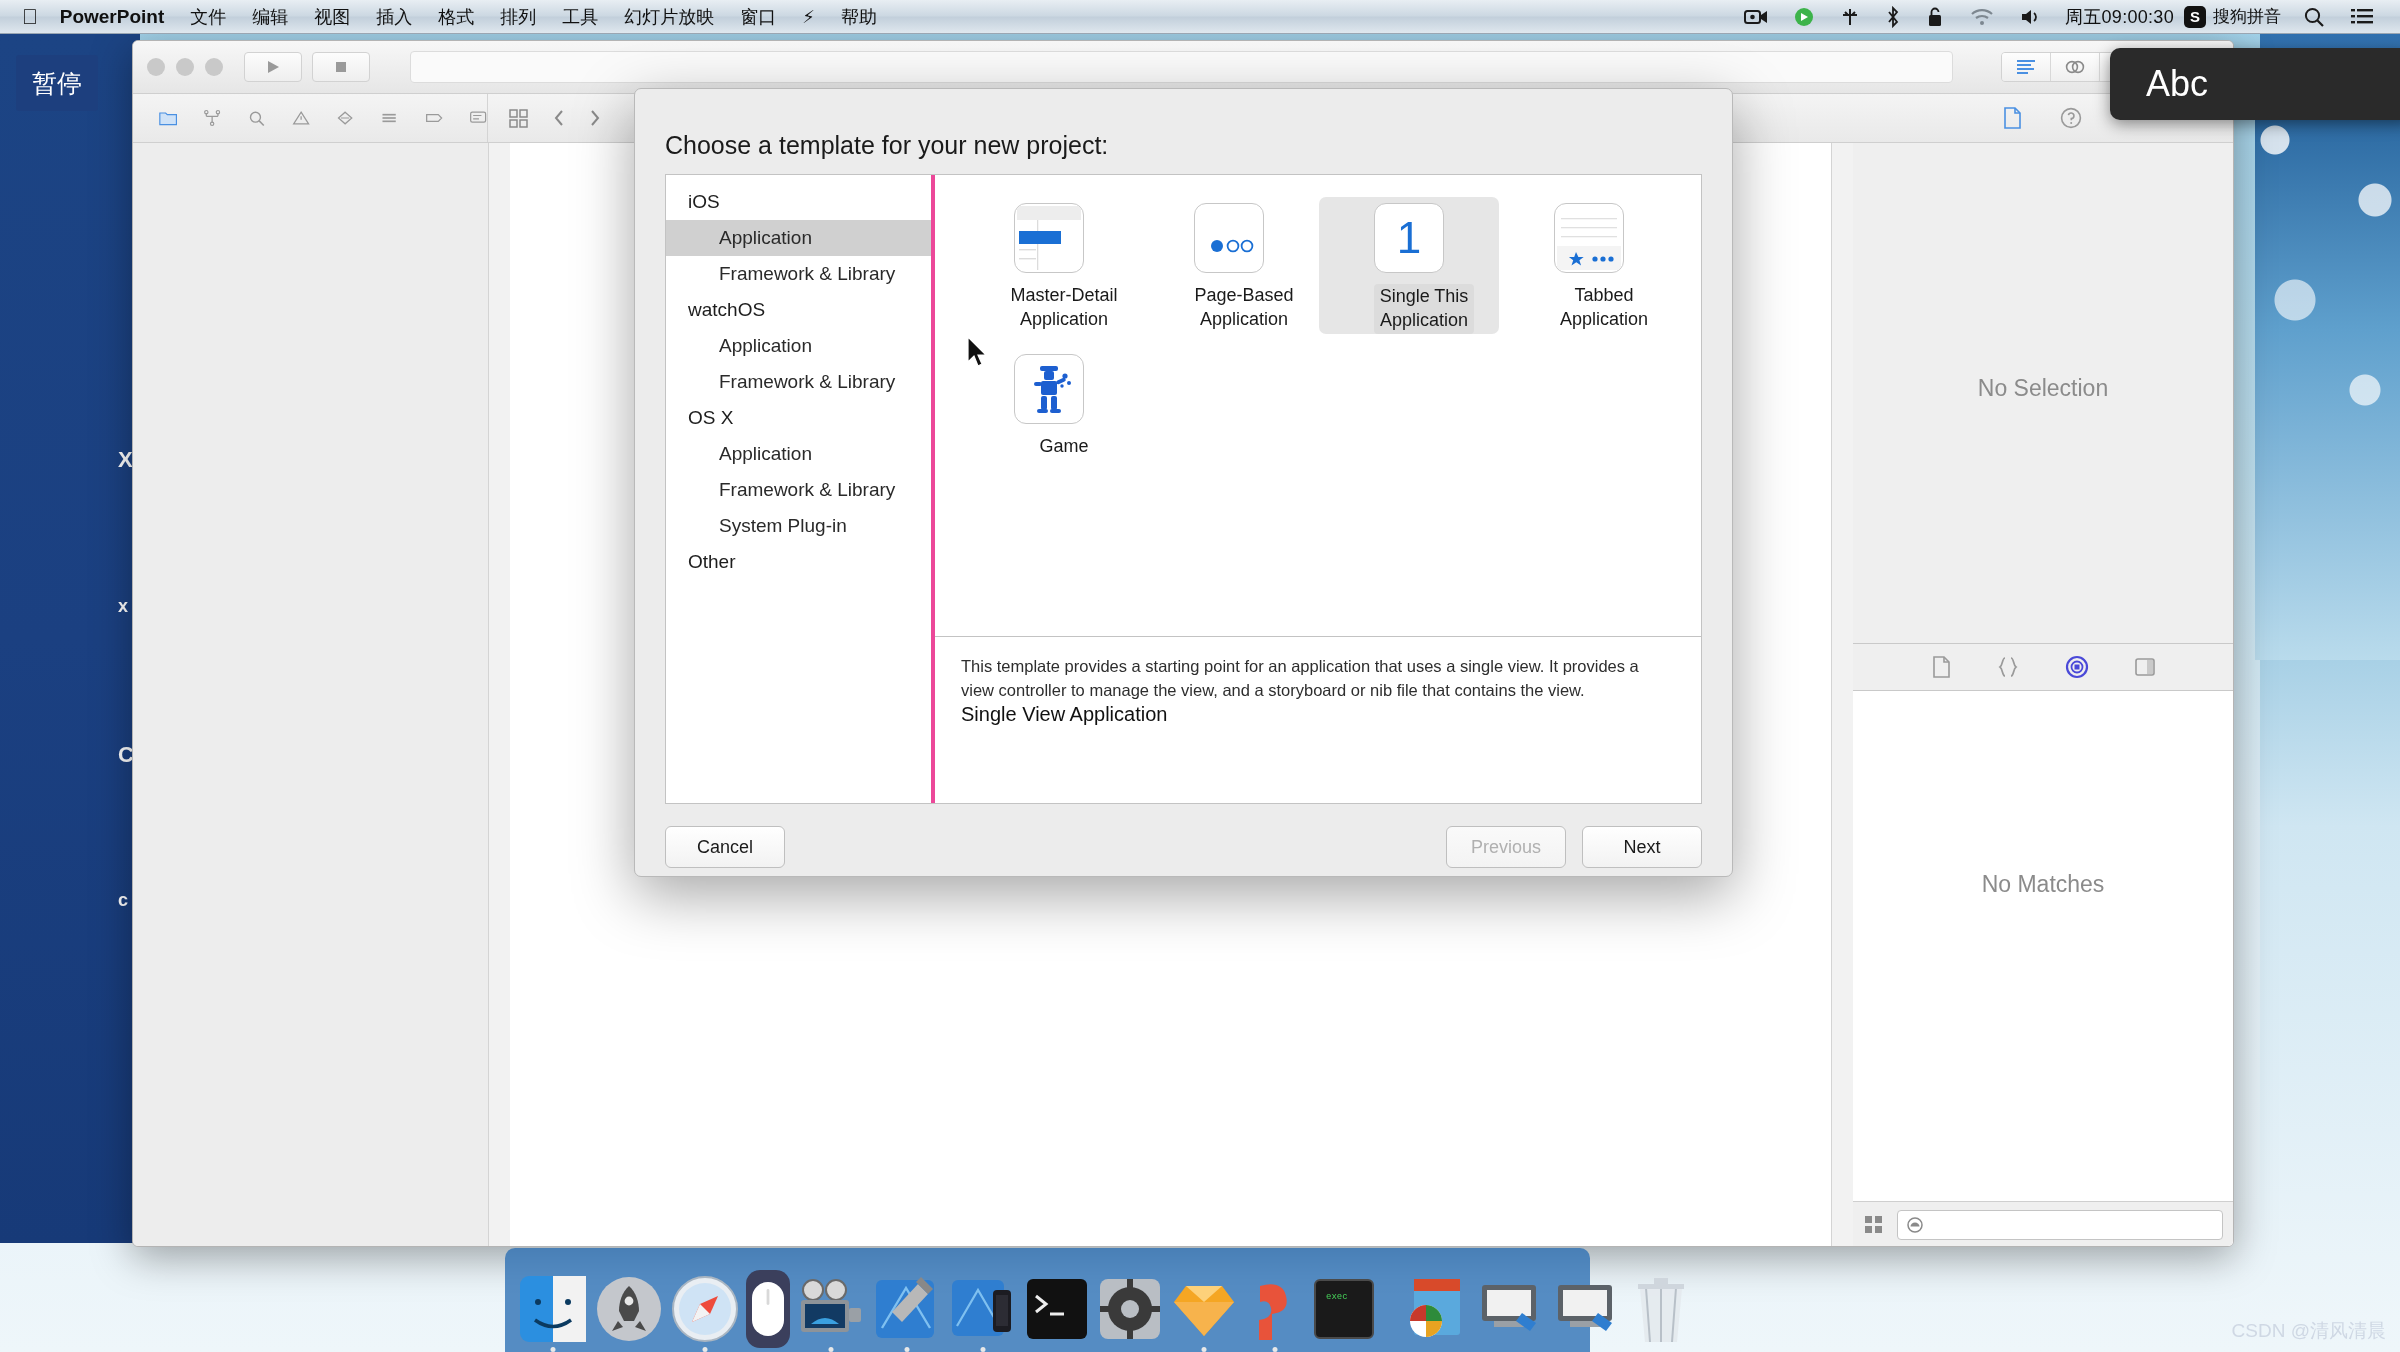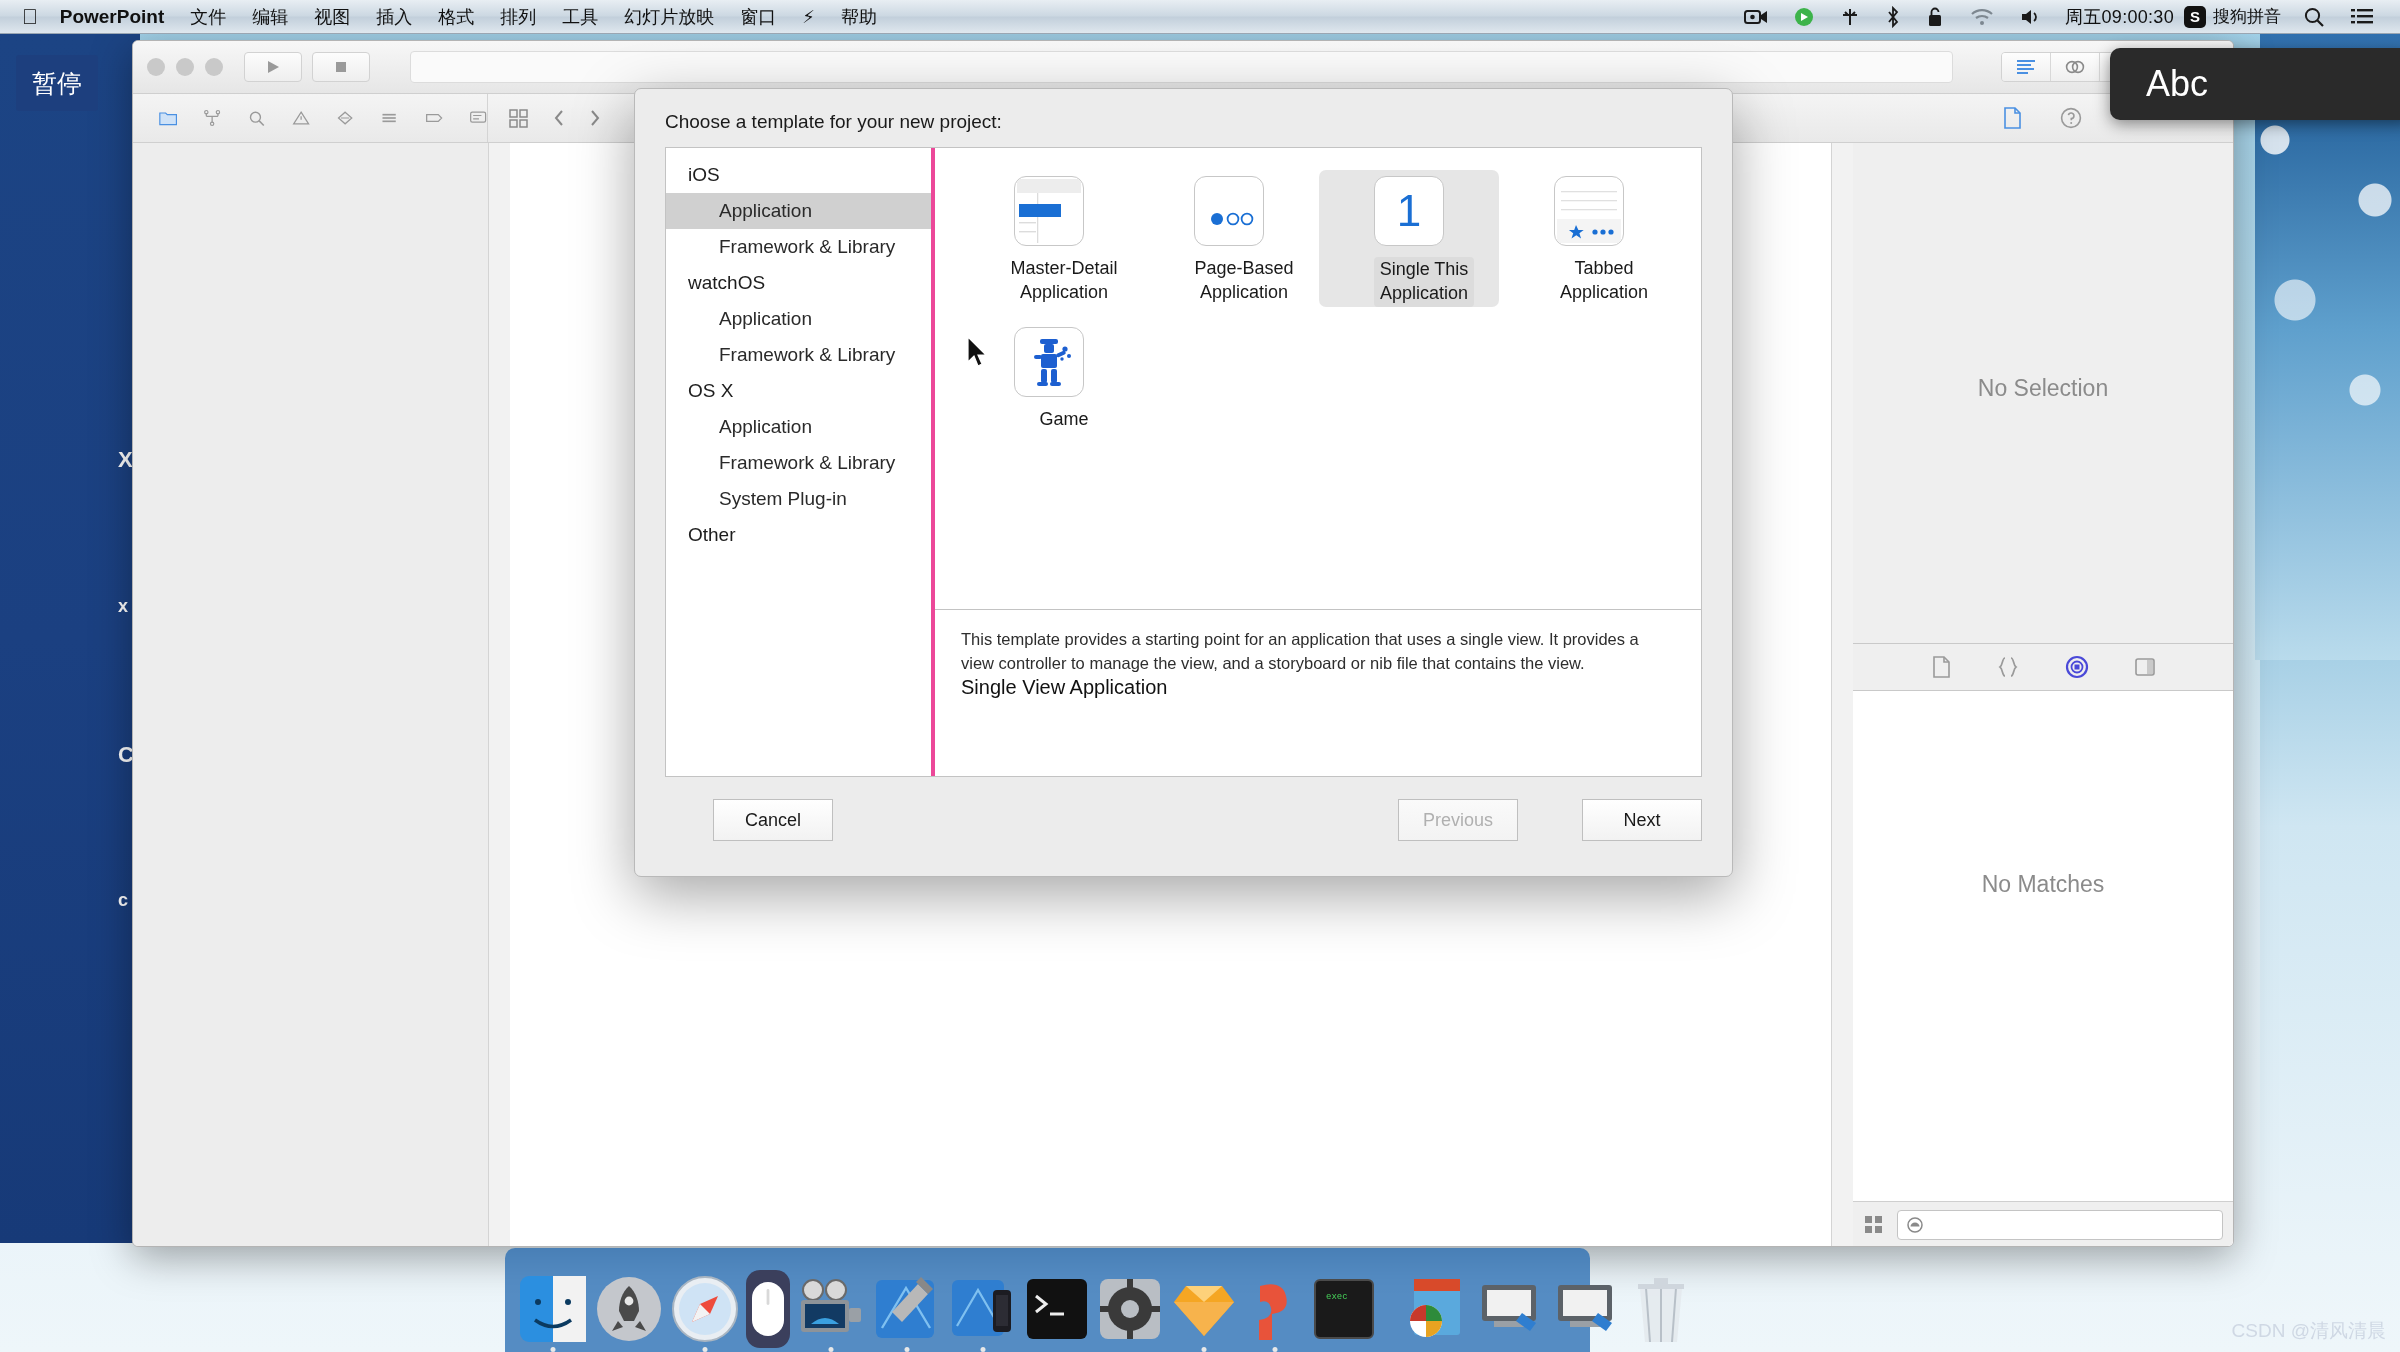--- a/index.html
+++ b/index.html
@@ -85,42 +85,42 @@
   .placeholder-txt{position:absolute;left:0;right:0;text-align:center;color:#8b8b8b;font-size:23px;}
   #util-search{position:absolute;left:0;right:0;bottom:0;height:46px;background:#efefef;
      border-top:1px solid #cfcfcf;display:flex;align-items:center;padding:0 10px;gap:12px;}
   .search-field{flex:1;height:28px;background:#fff;border:1px solid #c4c4c4;border-radius:4px;
      display:flex;align-items:center;padding-left:8px;}
 
   
   #sheet{position:absolute;left:634px;top:88px;width:1097px;height:787px;
      background:#ececec;border:1px solid #b9b9b9;border-radius:7px;
      box-shadow:0 18px 60px rgba(0,0,0,.35);z-index:45;}
-  #sheet-title{font-size:19px;color:#1a1a1a;padding:22px 0 14px 30px;}
+  #sheet-title{font-size:25px;color:#1a1a1a;padding:22px 0 14px 30px;margin-top:20px;}
   #sheet-main{margin:0 30px;display:flex;height:628px;border:1px solid #c3c3c3;background:#fff;}
   #tpl-side{width:265px;border-right:4px solid #ec4899;background:#fff;padding-top:9px;}
   .tpl-group{font-size:19px;color:#1d1d1d;padding:7px 0 7px 22px;}
   .tpl-sub{font-size:19px;color:#2a2a2a;padding:7px 0 7px 53px;}
   .tpl-sub.sel{background:#d0d0d0;}
   #tpl-right{flex:1;display:flex;flex-direction:column;}
   #tpl-grid{flex:1;padding:22px 0 0 24px;display:flex;flex-wrap:wrap;align-content:flex-start;}
   .tpl-cell{width:180px;margin-bottom:14px;display:flex;flex-direction:column;align-items:center;
      padding-top:6px;border-radius:7px;}
   .tpl-cell.sel{background:#e6e6e6;}
   .tpl-ico{width:68px;height:68px;border-radius:12px;border:1px solid #c7c7c7;background:#fff;
      overflow:hidden;position:relative;}
   .tpl-label{margin-top:11px;font-size:18px;color:#1a1a1a;text-align:center;line-height:1.32;margin-left:30px;}
   .tpl-cell.sel .tpl-label{background:#dcdcdc;border-radius:4px;padding:1px 6px;}
   #tpl-desc{height:148px;border-top:1px solid #c3c3c3;padding:18px 26px 0 26px;}
   #desc-title{font-size:20px;color:#111;margin-bottom:13px;}
   #desc-body{font-size:16.5px;color:#2e2e2e;line-height:1.45;max-width:770px;}
   #sheet-btns{margin:22px 30px 0 30px;display:flex;align-items:center;}
-  .btn{height:40px;min-width:118px;border:1px solid #bfbfbf;border-radius:0;
+  .btn{height:40px;min-width:118px;border:1px solid #bfbfbf;border-radius:6px;
      background:linear-gradient(180deg,#ffffff,#f2f2f2);font-size:18px;color:#1a1a1a;
-     display:flex;align-items:center;justify-content:center;margin-left:48px;}
+     display:flex;align-items:center;justify-content:center;}
   .btn.disabled{color:#b0b0b0;background:linear-gradient(180deg,#fafafa,#f3f3f3);}
   .btn.sp{flex:1;}
 
   
   #ime{position:absolute;left:2110px;top:48px;width:268px;height:72px;
      background:#2a2a2a;border-radius:10px;display:flex;align-items:center;
      padding-left:36px;z-index:70;box-shadow:0 4px 16px rgba(0,0,0,.45);}
   #ime span{color:#fff;font-size:36px;}
 
   

